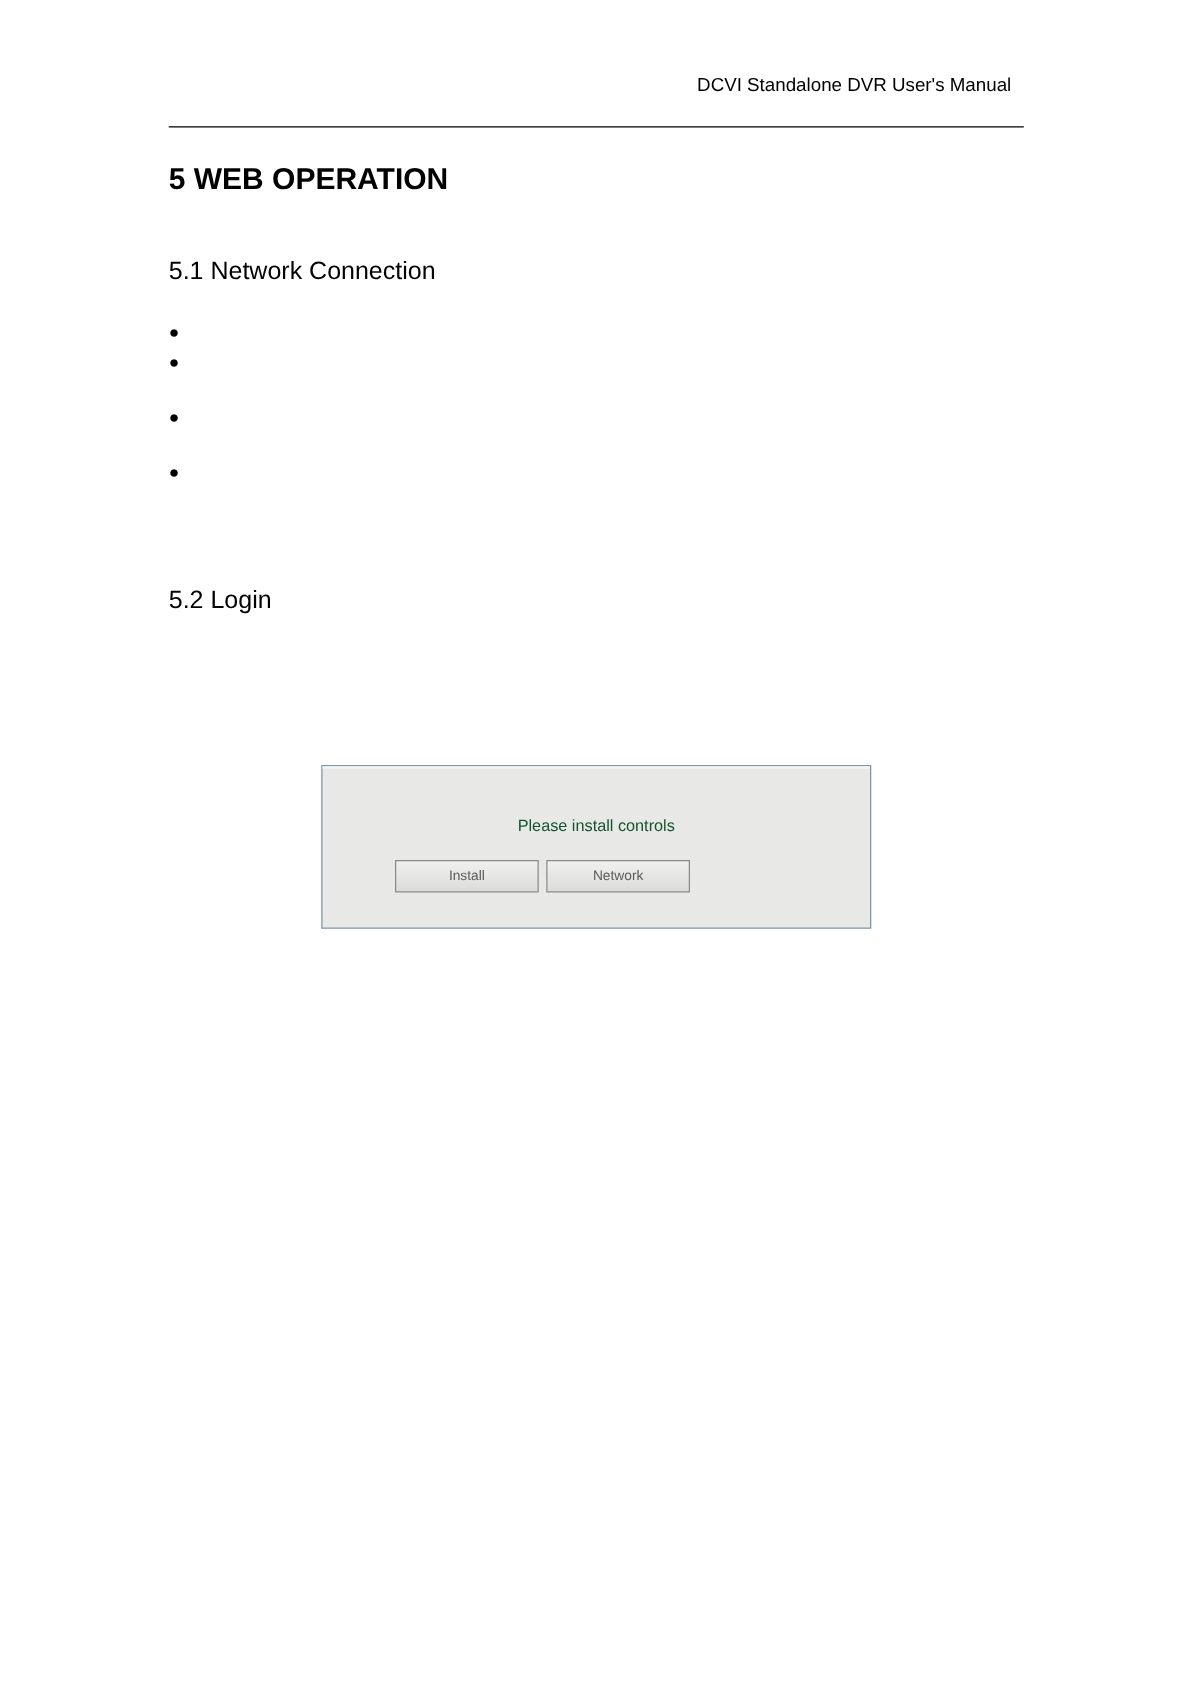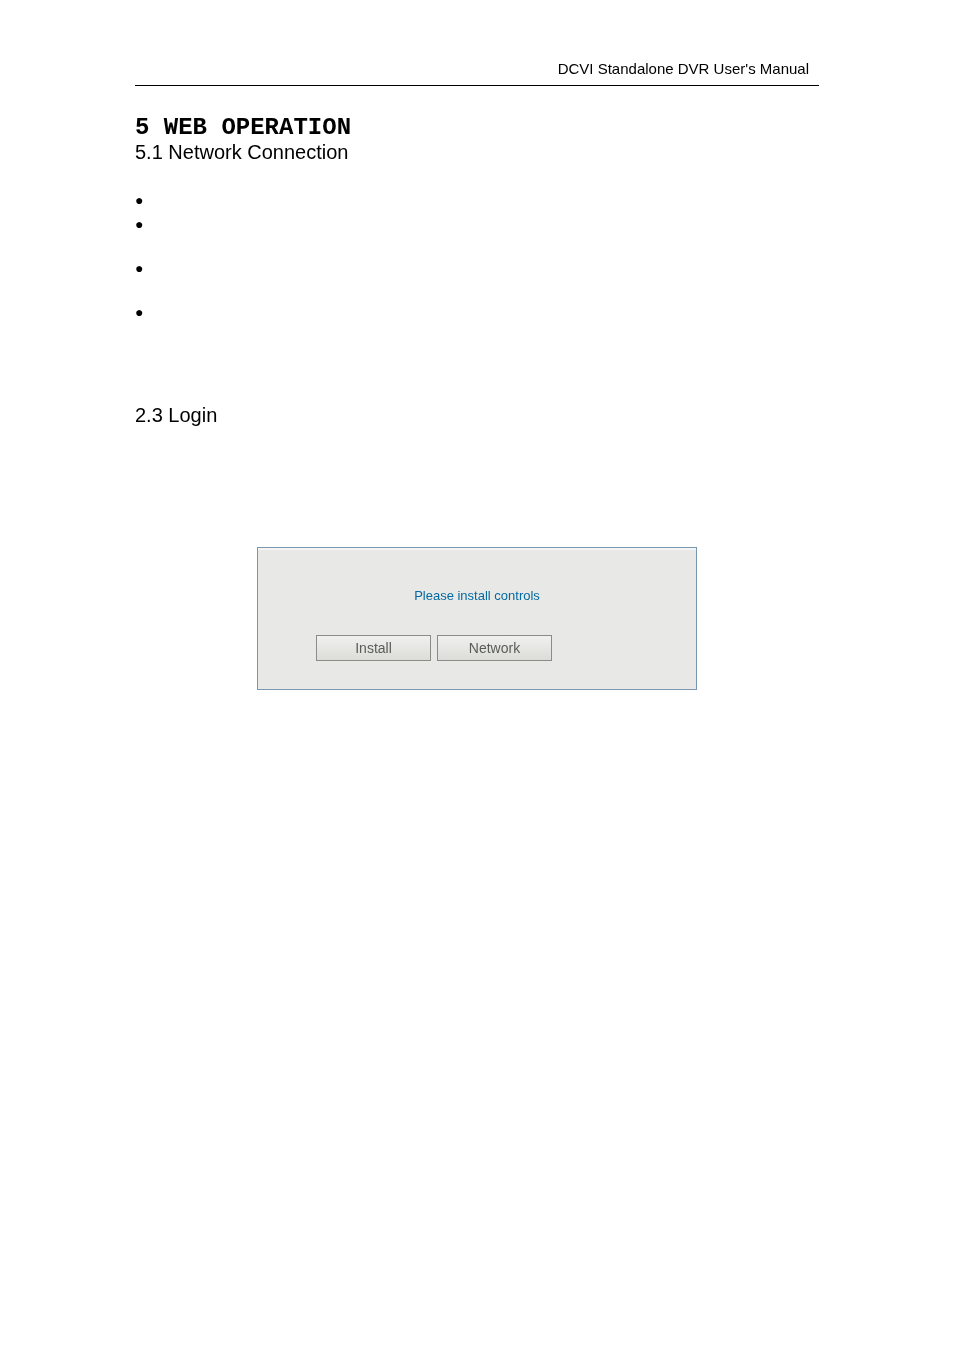--- a/index.html
+++ b/index.html
@@ -15,32 +15,32 @@
       position: relative;
     }
     .page {
       padding: 60px 135px 0 135px;
     }
     .header-title {
       text-align: right;
       font-size: 15px;
       color: #000;
       padding-right: 10px;
-      margin-bottom: 8px;
+      margin-bottom: 24px;
     }
     .header-rule {
       border: none;
       border-top: 1.5px solid #000;
       margin-bottom: 28px;
     }
     .chapter-title {
       font-size: 24px;
       font-weight: bold;
       color: #000;
-      font-family: Liberation Mono, monospace;
+      margin-bottom: 48px;
     }
     .section-title {
       font-size: 20px;
       font-weight: normal;
       color: #000;
       margin-bottom: 28px;
     }
     .bullet-list {
       list-style: none;
       margin-bottom: 80px;
@@ -74,38 +74,38 @@
       border: 1px solid #7a96b0;
       background: #e8e9e6;
       padding: 0;
     }
     .dialog-inner {
       border-top: 2px solid #f4f5f2;
       padding: 38px 20px 28px 20px;
       text-align: center;
     }
     .dialog-msg {
-      color: #0369a1;
+      color: #14532d;
       font-size: 13px;
-      margin-bottom: 32px;
+      margin-bottom: 20px;
     }
     .dialog-buttons {
       display: flex;
       justify-content: center;
       gap: 6px;
       padding-left: 4px;
       padding-right: 90px;
     }
     .dialog-btn {
       width: 115px;
       height: 26px;
       background: linear-gradient(#f0f1ee, #dcddd9);
       border: 1px solid #8a8c88;
       color: #5a5c58;
-      font-size: 14px;
+      font-size: 11px;
       cursor: pointer;
       font-family: Arial, sans-serif;
     }
   </style>
 </head>
 <body>
 
 <div class="page">
   <div class="header-title">DCVI Standalone DVR User's Manual</div>
   <hr class="header-rule">
@@ -114,21 +114,21 @@
 
   <h2 class="section-title">5.1  Network Connection</h2>
 
   <ul class="bullet-list">
     <li></li>
     <li class="double"></li>
     <li class="double"></li>
     <li></li>
   </ul>
 
-  <h2 class="section-title section-52">2.3  Login</h2>
+  <h2 class="section-title section-52">5.2  Login</h2>
 
   <div class="dialog-wrap">
     <div class="dialog">
       <div class="dialog-inner">
         <div class="dialog-msg">Please install controls</div>
         <div class="dialog-buttons">
           <button class="dialog-btn">Install</button>
           <button class="dialog-btn">Network</button>
         </div>
       </div>

